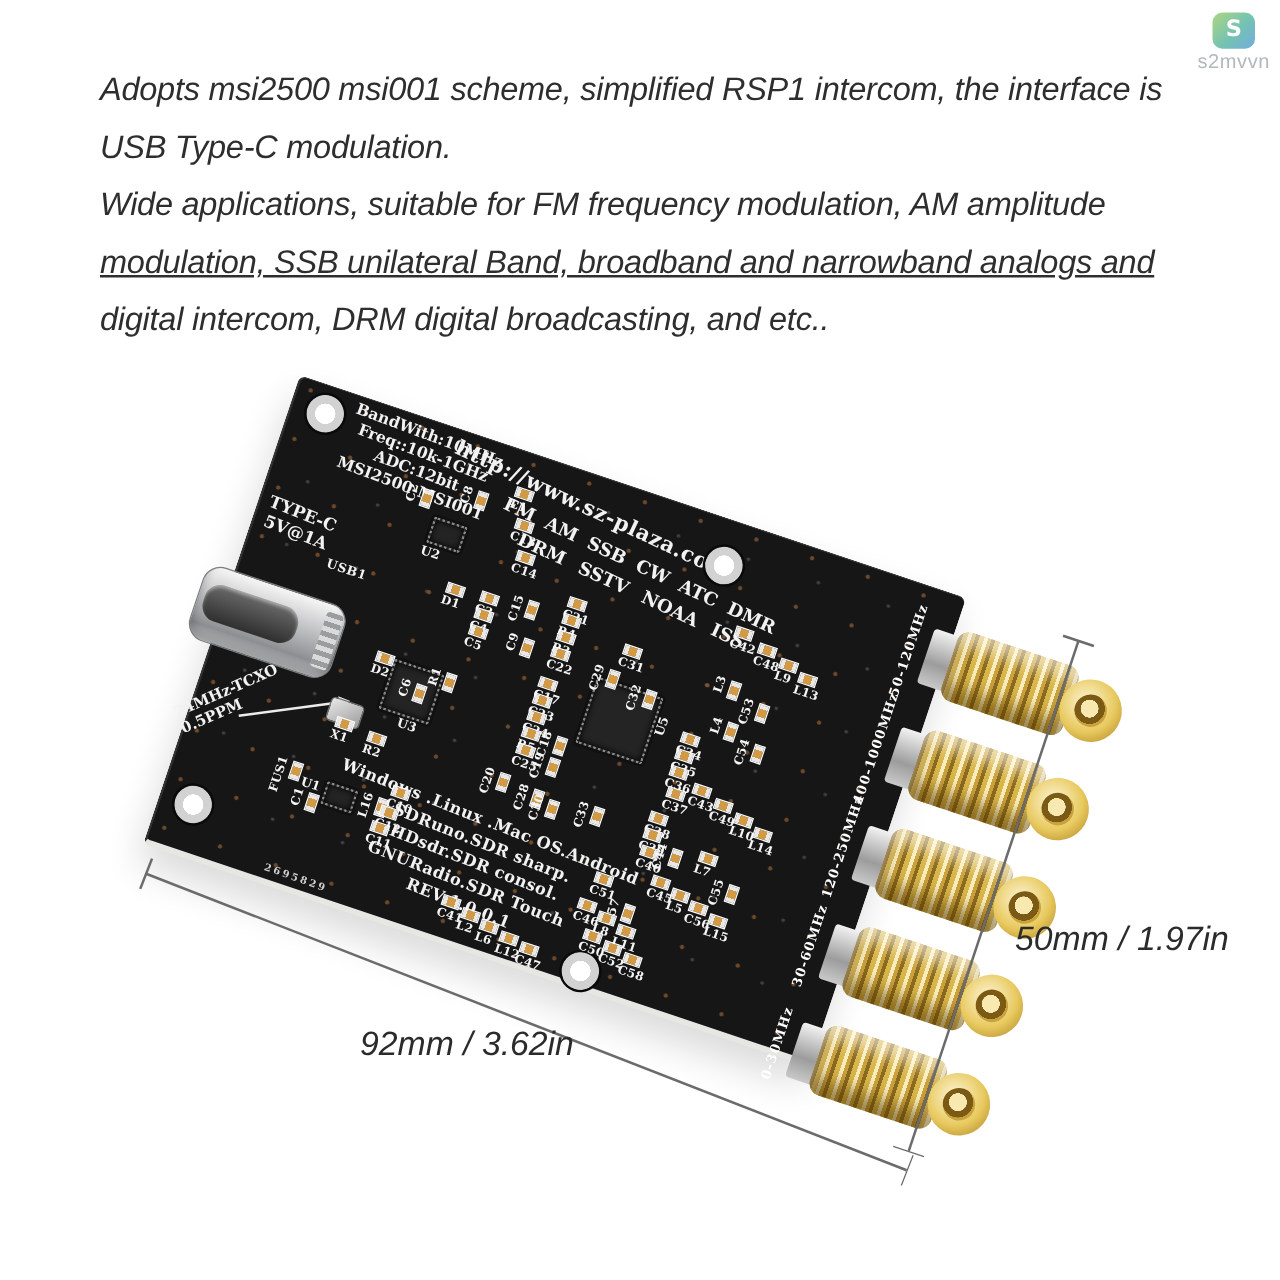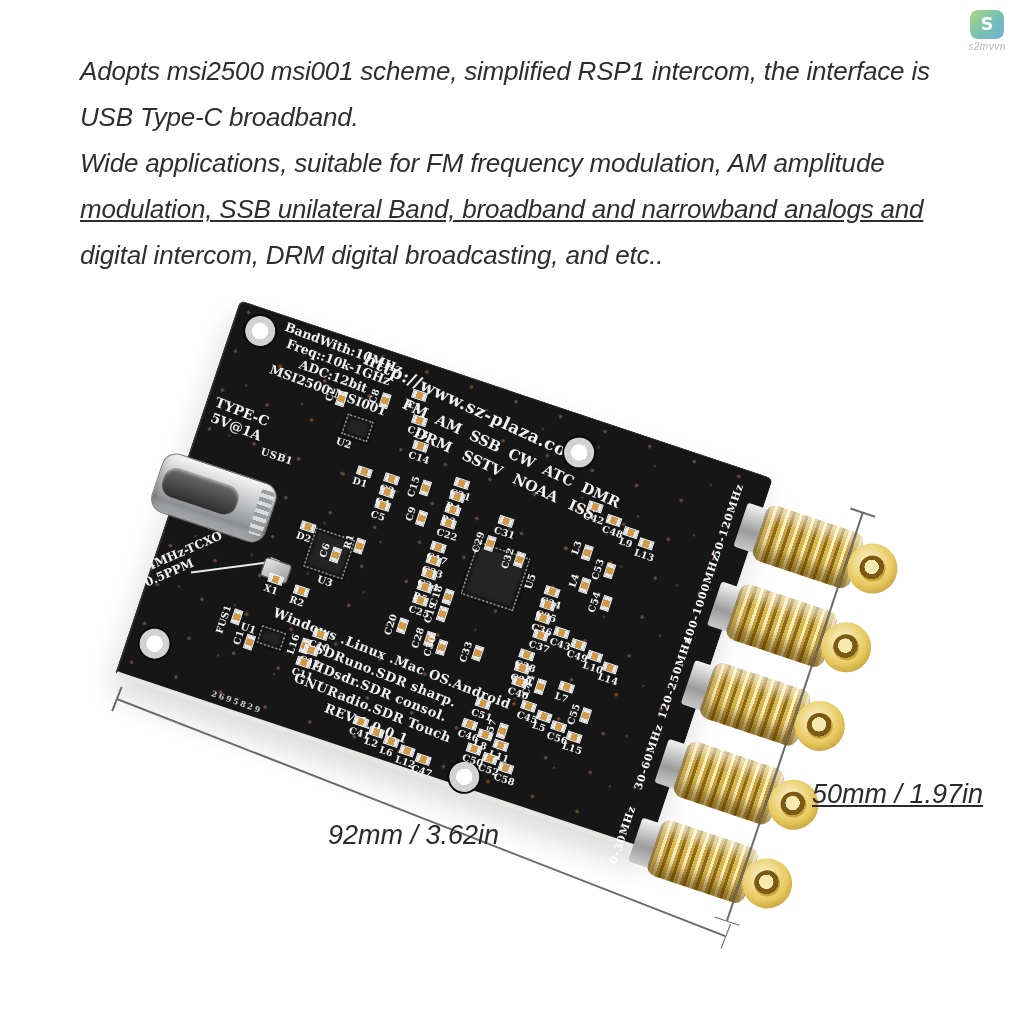--- a/index.html
+++ b/index.html
@@ -5,21 +5,21 @@
   html,body{margin:0;padding:0;background:#fff;}
   #stage{position:relative;width:1024px;height:1024px;background:#ffffff;overflow:hidden;
          font-family:"Liberation Sans",sans-serif;}
 
   
   #wm{position:absolute;left:950px;top:10px;width:74px;text-align:center;}
   #wm .mark{position:relative;width:34px;height:29px;margin:0 auto;border-radius:8px;
     background:linear-gradient(135deg,#9fd06a 0%,#5cb8a6 55%,#5b9fd6 100%);opacity:.85;}
   #wm .mark span{position:absolute;left:0;right:0;top:3px;color:#fff;font-weight:bold;
     font-size:18px;line-height:22px;font-family:"DejaVu Sans",sans-serif;}
-  #wm .wm-text{margin-top:2px;font-size:10px;color:#b2b8bc;letter-spacing:.5px;font-style:italic;}
+  #wm .wm-text{margin-top:2px;font-size:16px;color:#b2b8bc;letter-spacing:.5px;}
 
   
   #desc{position:absolute;left:80px;top:56px;}
   .desc-line{position:absolute;white-space:nowrap;font-style:italic;font-size:26px;
     letter-spacing:-.2px;color:#2e2e2e;}
 
   
   #board{position:absolute;left:240px;top:300px;width:560px;height:390px;
     transform:rotate(18.5deg);transform-origin:0 0;
     background-color:#161616;border-radius:6px;
@@ -101,38 +101,38 @@
     font-size:10.5px;letter-spacing:1px;writing-mode:vertical-rl;transform:rotate(180deg);
     display:flex;align-items:center;justify-content:center;white-space:nowrap;}
 
   
   .dimline{position:absolute;height:1.5px;background:#6b6b6b;transform-origin:left center;}
   .dimline .tick{position:absolute;top:-12px;width:1.5px;height:26px;background:#6b6b6b;}
   .dimline .tick.t0{left:-1px;} .dimline .tick.t1{right:-1px;}
   #dim-bottom{left:117px;top:698px;width:653px;transform:rotate(21.3deg);}
   #dim-right{left:863px;top:512px;width:430px;transform:rotate(108.4deg);}
   .dim-label{position:absolute;font-style:italic;font-size:27px;color:#2b2b2b;white-space:nowrap;}
-  #dim-w{left:288px;top:820px;margin-left:40px;}
-  #dim-h{left:812px;top:779px;text-decoration:underline;}
+  #dim-w{left:288px;top:820px;}
+  #dim-h{left:812px;top:736px;}
 </style>
 </head>
 <body>
 
 <div id="stage">
 
   <div id="wm">
     <div class="mark">
       <span>S</span>
     </div>
     <div class="wm-text">s2mvvn</div>
   </div>
 
   <div id="desc">
       <div class="desc-line" style="top: 0px;">Adopts msi2500 msi001 scheme, simplified RSP1 intercom, the interface is</div>
-      <div class="desc-line" style="top: 46px;">USB Type-C broadband.</div>
+      <div class="desc-line" style="top: 46px;">USB Type-C modulation.</div>
       <div class="desc-line" style="top: 92px;">Wide applications, suitable for FM frequency modulation, AM amplitude</div>
       <div class="desc-line" style="top: 138px; text-decoration: underline;">modulation, SSB unilateral Band, broadband and narrowband analogs and</div>
       <div class="desc-line" style="top: 184px;">digital intercom, DRM digital broadcasting, and etc..</div>
     </div>
 
   <div id="board">
     <div id="specs" class="silk">
         <div style="position: static;">BandWith:10MHz</div>
         <div style="position: static;">Freq::10k-1GHz</div>
         <div style="position: static;">ADC:12bit</div>

